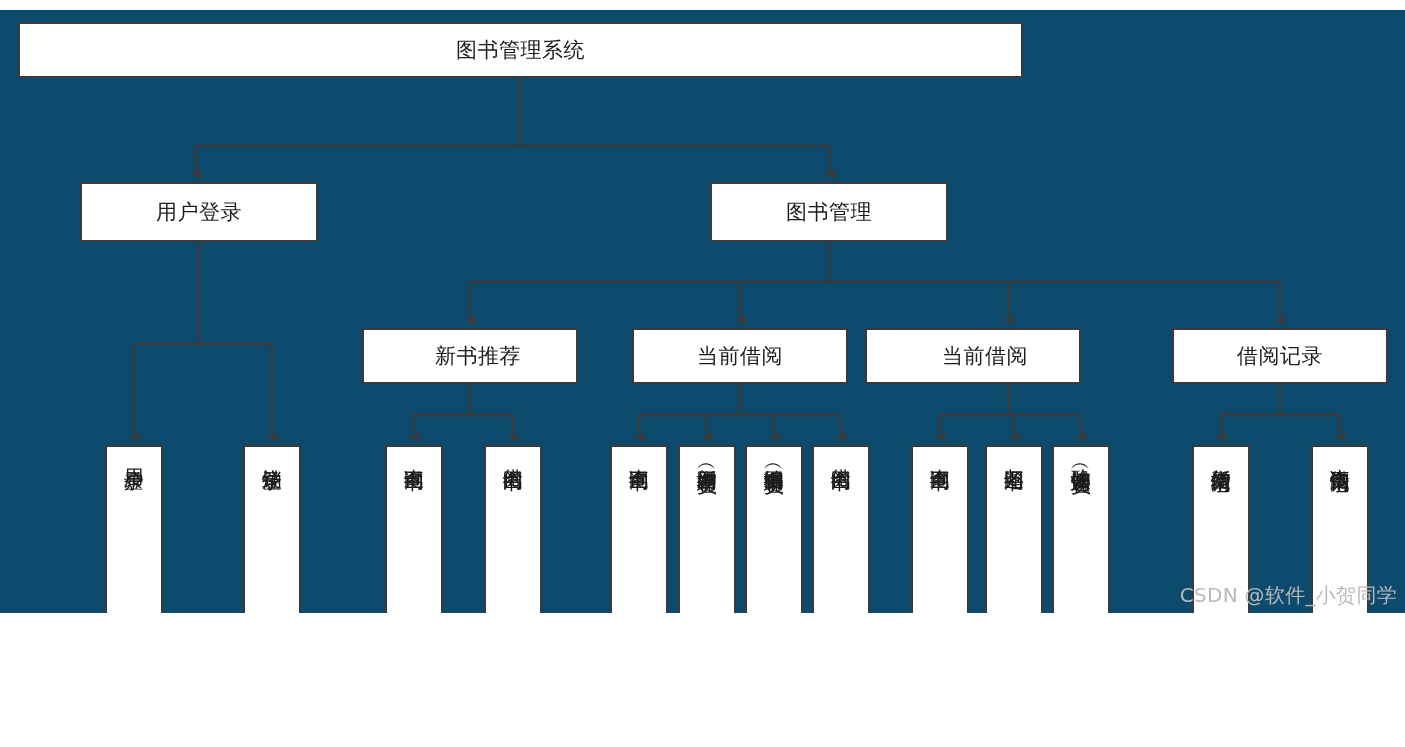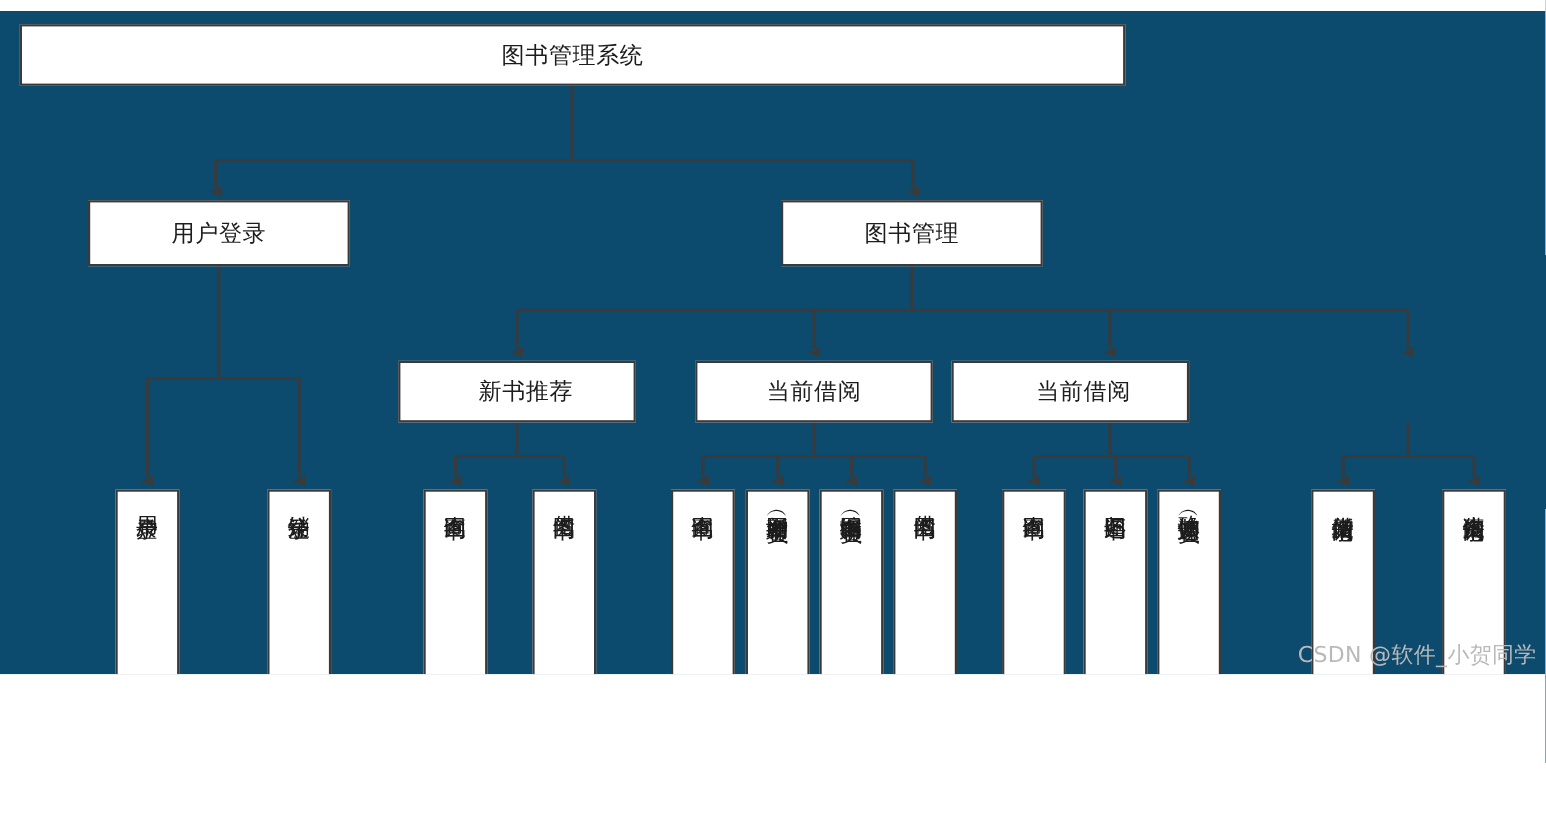--- a/index.html
+++ b/index.html
@@ -131,20 +131,23 @@
 
   <div class="node h" style="left:362px; top:318px; width:216px; height:56px;padding-left:16px;">
     <span>新书推荐</span>
   </div>
   <div class="node h" style="left:632px; top:318px; width:216px; height:56px;">
     <span>当前借阅</span>
   </div>
   <div class="node h" style="left:865px; top:318px; width:216px; height:56px;padding-left:24px;">
     <span>当前借阅</span>
   </div>
+  <div class="node h" style="left:1172px; top:318px; width:216px; height:56px;">
+    <span>借阅记录</span>
+  </div>
 
   <div class="node v" style="left:105px; top:435px; width:58px; height:299px;">
     <span class="vlabel">用户登录</span>
   </div>
   <div class="node v" style="left:243px; top:435px; width:58px; height:299px;">
     <span class="vlabel">注销登录</span>
   </div>
 
   <div class="node v" style="left:385px; top:435px; width:58px; height:299px;">
     <span class="vlabel">查询图书</span>

